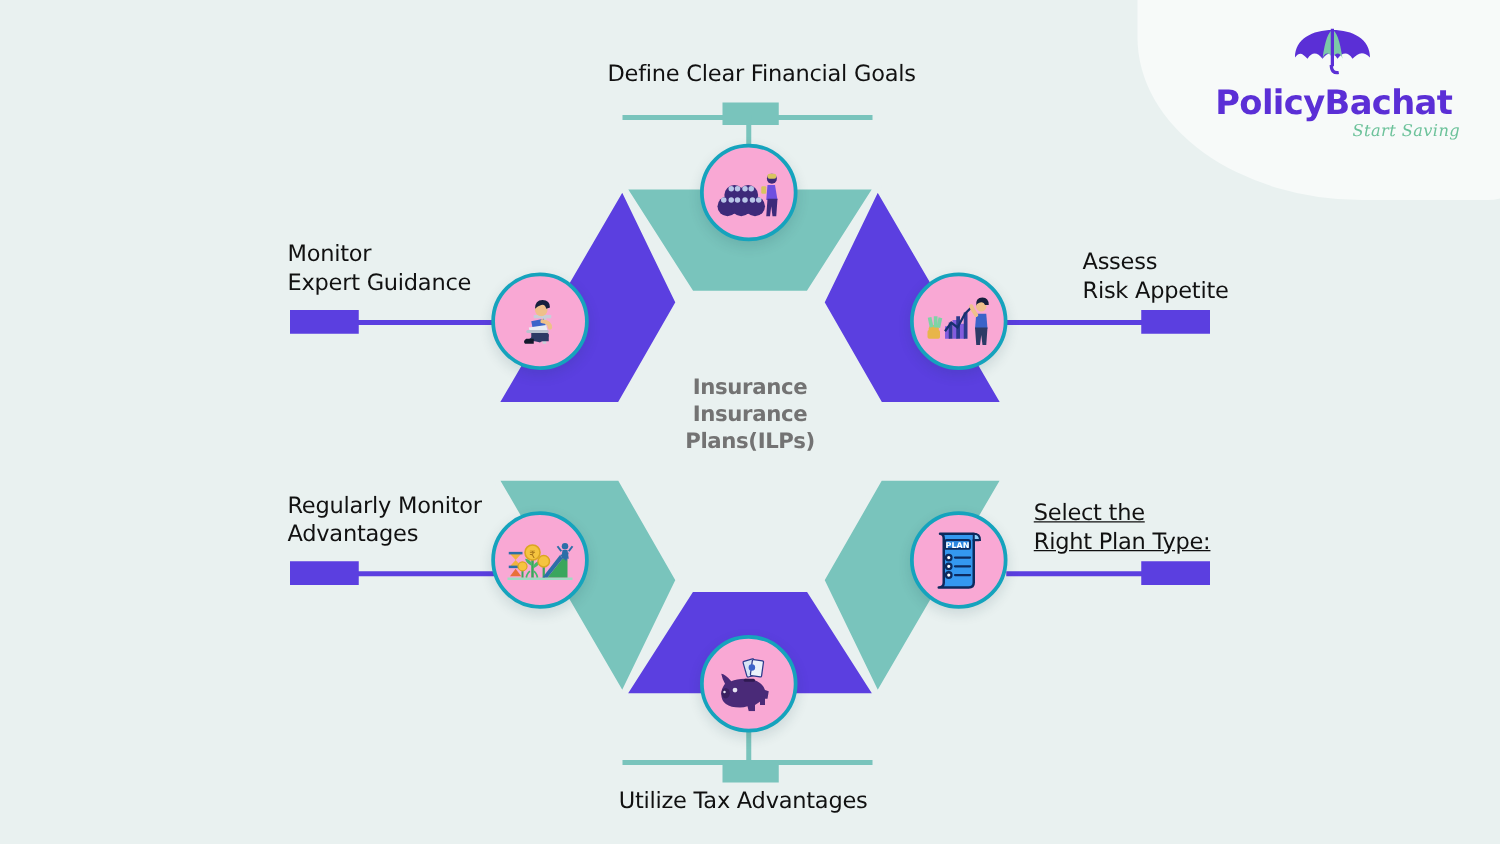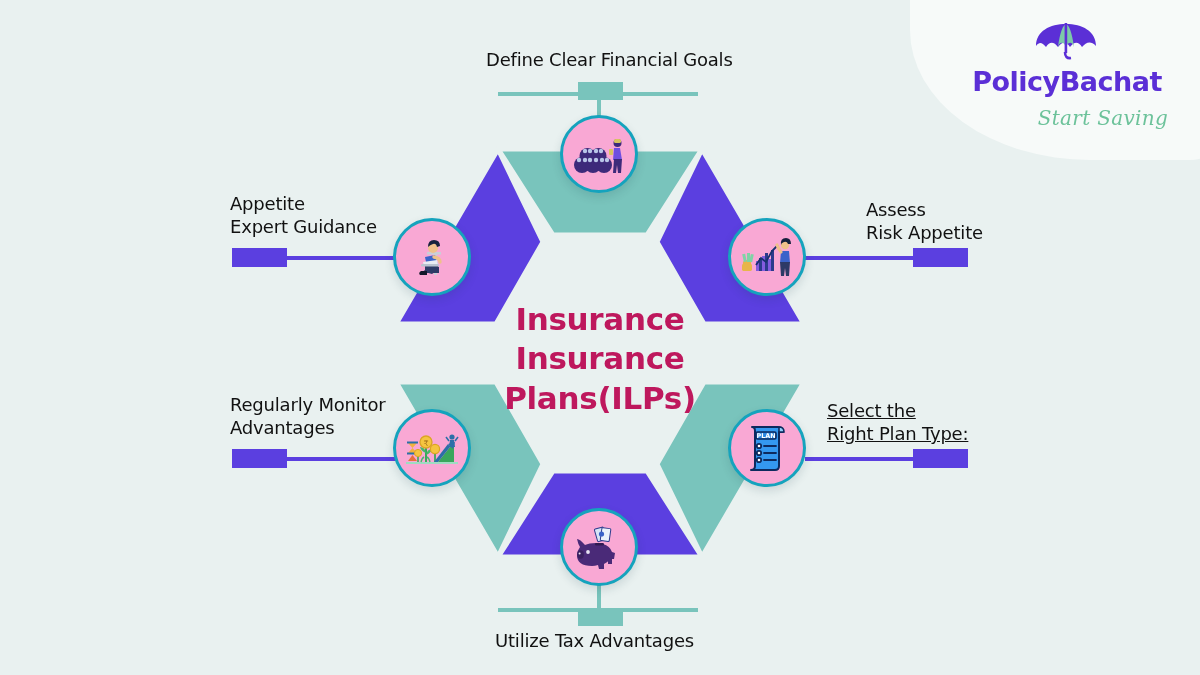--- a/index.html
+++ b/index.html
@@ -24,34 +24,34 @@
   
   .brand{position:absolute;top:22px;right:28px;z-index:5;text-align:center;width:210px;}
   .brand .umbrella{display:block;margin:0 auto 2px;}
   .brand .brand-name{
     font-family:"DejaVu Sans", sans-serif;
     font-size:27px;font-weight:bold;color:#5b2fd6;letter-spacing:-.5px;
     line-height:1;margin:0;
   }
   .brand .brand-tag{
     font-family:"DejaVu Serif", serif;
-    font-size:20px;color:#6cc29a;font-style:italic;margin-top:13px;
+    font-size:13px;color:#6cc29a;font-style:italic;margin-top:3px;
     letter-spacing:.3px;line-height:1;
     text-align:right;padding-right:4px;
   }
 
   
   #ring{position:absolute;left:355px;top:118px;width:490px;height:470px;z-index:2;}
 
   
   .center-label{
     position:absolute;left:470px;top:300px;width:260px;
     text-align:center;z-index:4;
     font-family:"DejaVu Sans", sans-serif;
-    font-size:31px;font-weight:bold;color:#be185d;line-height:1.27;
+    font-size:17px;font-weight:bold;color:#737373;line-height:1.27;
     letter-spacing:-.3px;
   }
 
   
   .node{
     position:absolute;width:78px;height:78px;border-radius:50%;
     background:#f9a8d4;border:3px solid #15a3bd;
     box-sizing:border-box;z-index:6;
     box-shadow:0 4px 10px rgba(20,60,70,.14);
     display:flex;align-items:center;justify-content:center;
@@ -329,16 +329,16 @@
   </div>
 
   <div class="lbl lbl-top">Define Clear Financial Goals</div>
   <div class="lbl lbl-tr">Assess
 Risk Appetite</div>
   <div class="lbl lbl-br">Select the
 Right Plan Type:</div>
   <div class="lbl lbl-bottom">Utilize Tax Advantages</div>
   <div class="lbl lbl-bl">Regularly Monitor
 Advantages</div>
-  <div class="lbl lbl-tl">Appetite
+  <div class="lbl lbl-tl">Monitor
 Expert Guidance</div>
 
 </div>
 
 </body></html>

